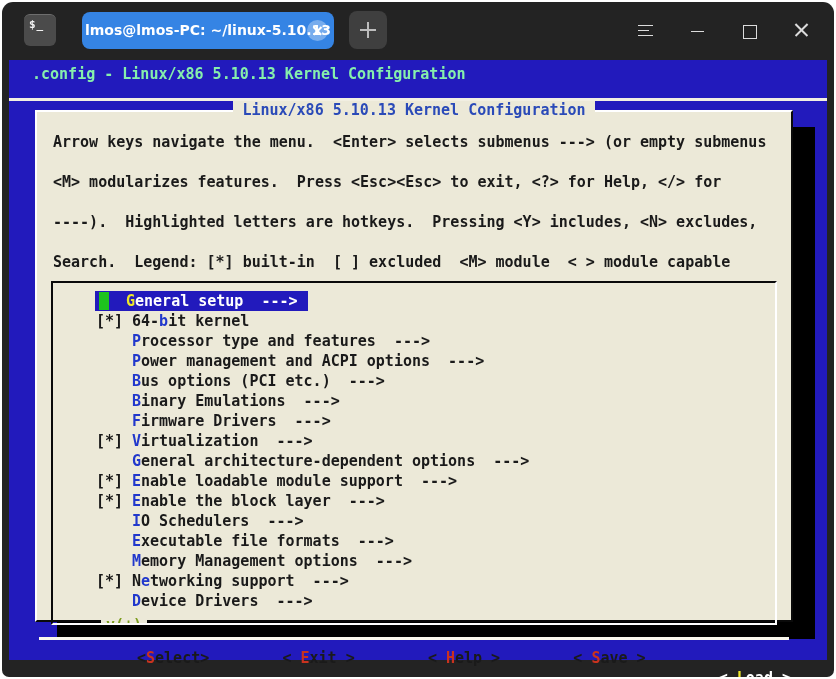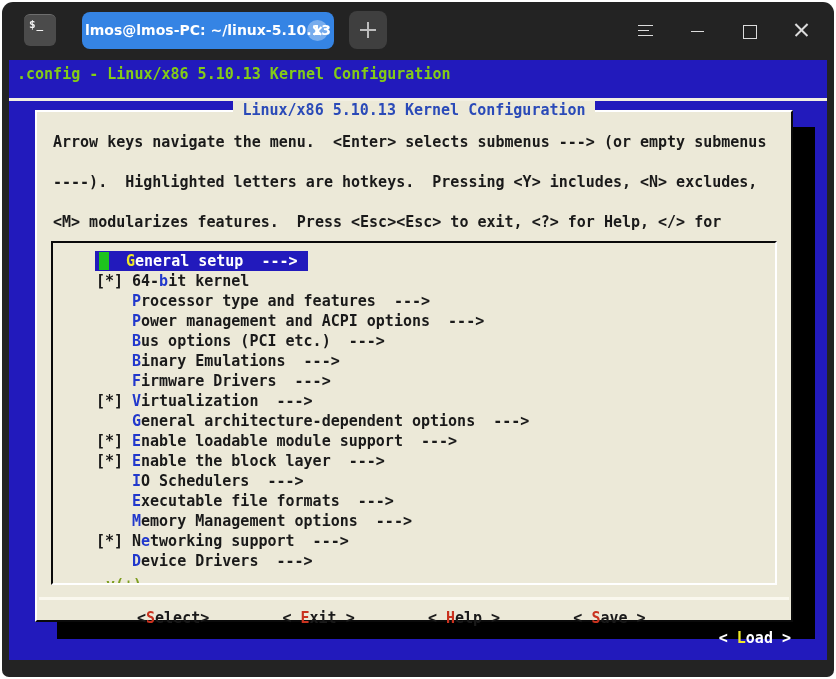--- a/index.html
+++ b/index.html
@@ -38,21 +38,21 @@
   .wc-menu span:nth-child(3){top:13px;}
   .wc-min::before{content:"";position:absolute;left:2px;top:9px;width:13px;height:1.8px;background:#dcdcdc;}
   .wc-max::before{content:"";position:absolute;left:2px;top:3px;width:12px;height:12px;border:1.8px solid #dcdcdc;}
   .wc-close::before,.wc-close::after{content:"";position:absolute;left:0;top:7.5px;width:17px;height:1.8px;background:#dcdcdc;}
   .wc-close::before{transform:rotate(45deg);} .wc-close::after{transform:rotate(-45deg);}
   
   .screen{
     margin:2px 7px 19px 7px;height:600px;background:var(--screen,#221abc);
     font:700 15px "DejaVu Sans Mono",monospace;color:#1a1a1a;position:relative;
   }
-  .topline{color:#84cc16;padding:5px 0 0 8px;height:26px;white-space:pre;}
+  .topline{color:#86efac;padding:5px 0 0 23px;height:26px;white-space:pre;}
   .top-sep{height:3px;background:#f2efe2;margin-top:12px;}
   .dialog{
     position:relative;margin:9px 0 0 26px;width:758px;height:512px;
     background:var(--dialog,#ece9d8);
     border:2px solid;border-color:#ffffff #0a0a0a #0a0a0a #ffffff;
     box-shadow:22px 17px 0 var(--shadow,#000);
   }
   .dialog-title{position:absolute;top:-11px;left:0;width:100%;text-align:center;pointer-events:none;}
   .dialog-title span{display:inline-block;background:var(--dialog,#ece9d8);padding:0 9px;
     color:var(--titleblue,#2a4ab8);text-align:center;}
@@ -112,22 +112,23 @@
   <div class="screen">
     <div class="topline">.config - Linux/x86 5.10.13 Kernel Configuration</div>
     <div class="top-sep"></div>
 
     <div class="dialog">
       <div class="dialog-title">
         <span>Linux/x86 5.10.13 Kernel Configuration</span>
       </div>
       <div class="help">
         <div>Arrow keys navigate the menu.  &lt;Enter&gt; selects submenus ---&gt; (or empty submenus</div>
+        <div>&lt;M&gt; modularizes features.  Press &lt;Esc&gt;&lt;Esc&gt; to exit, &lt;?&gt; for Help, &lt;/&gt; for</div>
         <div>----).  Highlighted letters are hotkeys.  Pressing &lt;Y&gt; includes, &lt;N&gt; excludes,</div>
-        <div>&lt;M&gt; modularizes features.  Press &lt;Esc&gt;&lt;Esc&gt; to exit, &lt;?&gt; for Help, &lt;/&gt; for</div>
+        <div>Search.  Legend: [*] built-in  [ ] excluded  &lt;M&gt; module  &lt; &gt; module capable</div>
       </div>
       <div class="listbox" id="menu-list">
         <div class="scroll-ind">v(+)</div>
       <div class="menu-row"><span class="sel-band"><span class="cursor"></span><span></span><span class="hot">G</span><span>eneral setup  ---&gt;</span></span></div>
           <div class="menu-row"><span class="chk">[*]</span><span>64-</span><span class="hot">b</span><span>it kernel</span></div>
           <div class="menu-row"><span class="chk"></span><span></span><span class="hot">P</span><span>rocessor type and features  ---&gt;</span></div>
           <div class="menu-row"><span class="chk"></span><span></span><span class="hot">P</span><span>ower management and ACPI options  ---&gt;</span></div>
           <div class="menu-row"><span class="chk"></span><span></span><span class="hot">B</span><span>us options (PCI etc.)  ---&gt;</span></div>
           <div class="menu-row"><span class="chk"></span><span></span><span class="hot">B</span><span>inary Emulations  ---&gt;</span></div>
           <div class="menu-row"><span class="chk"></span><span></span><span class="hot">F</span><span>irmware Drivers  ---&gt;</span></div>

